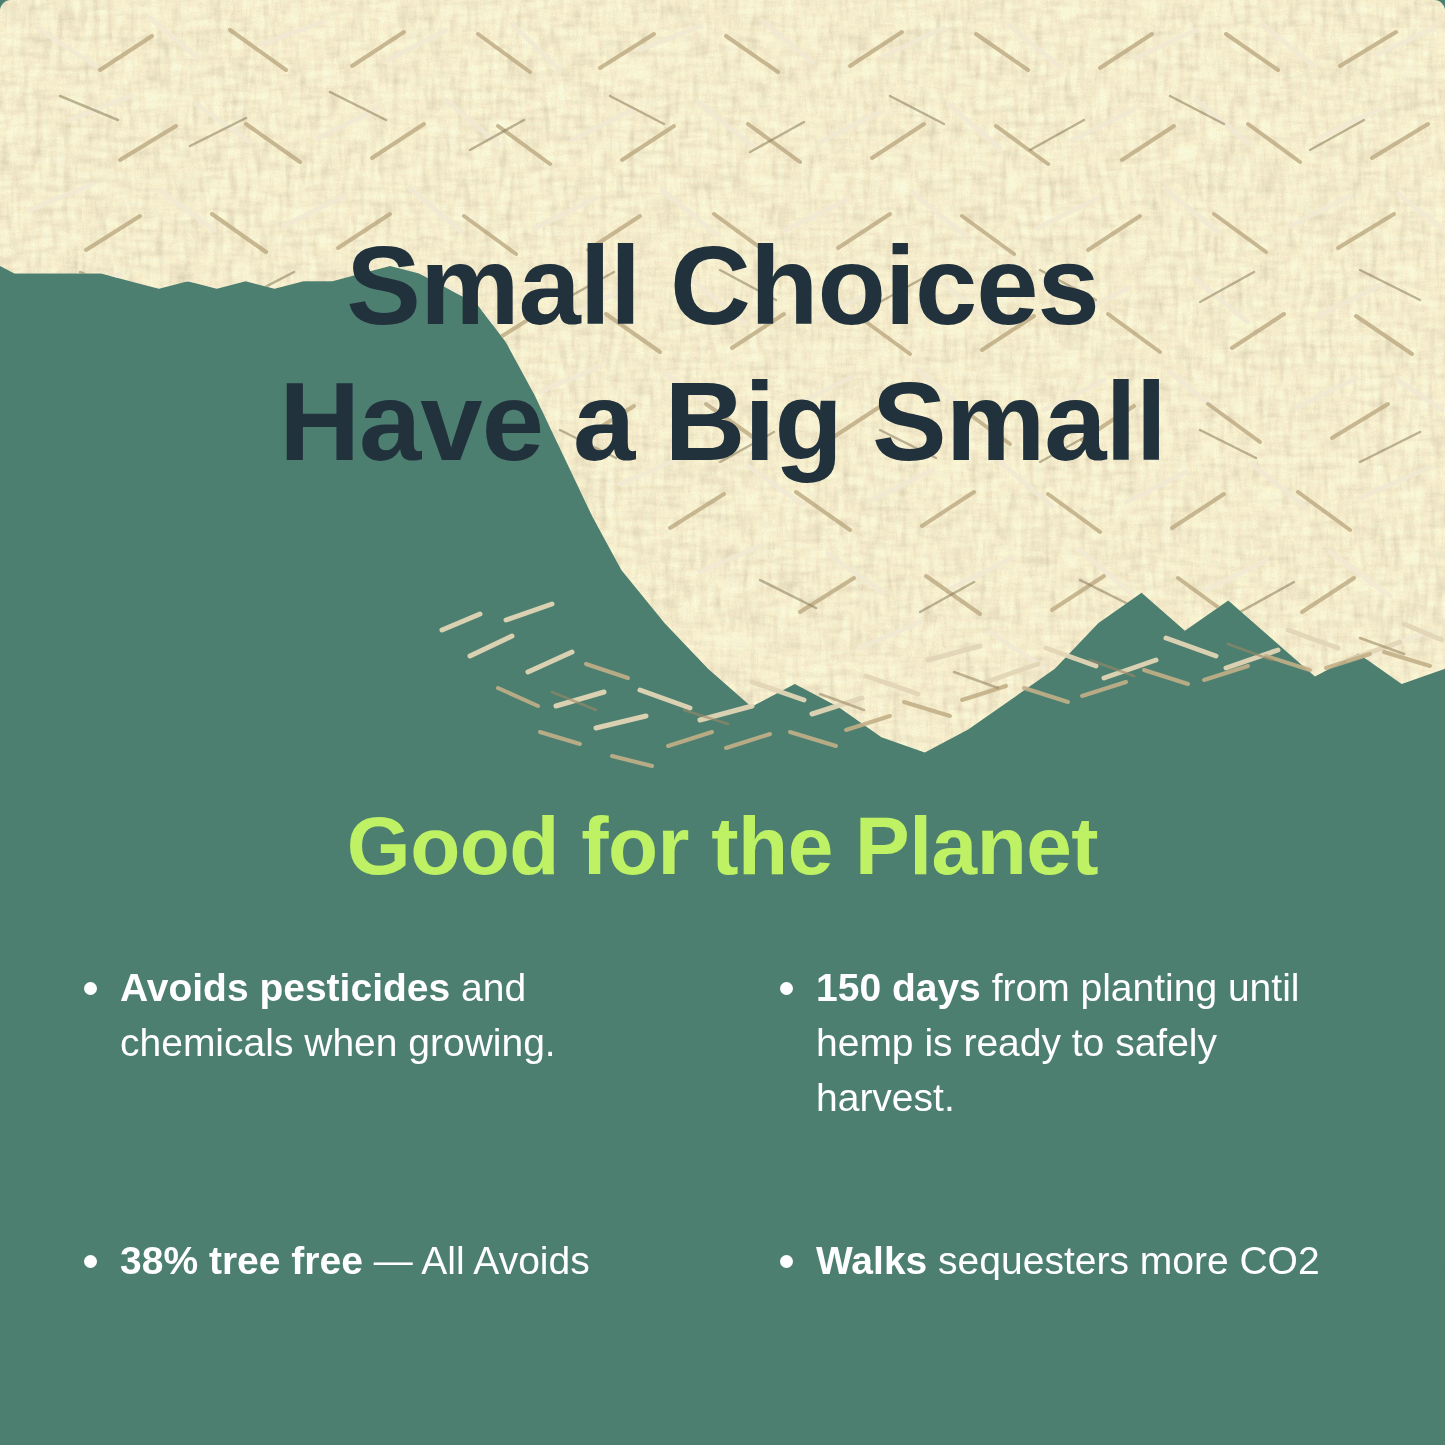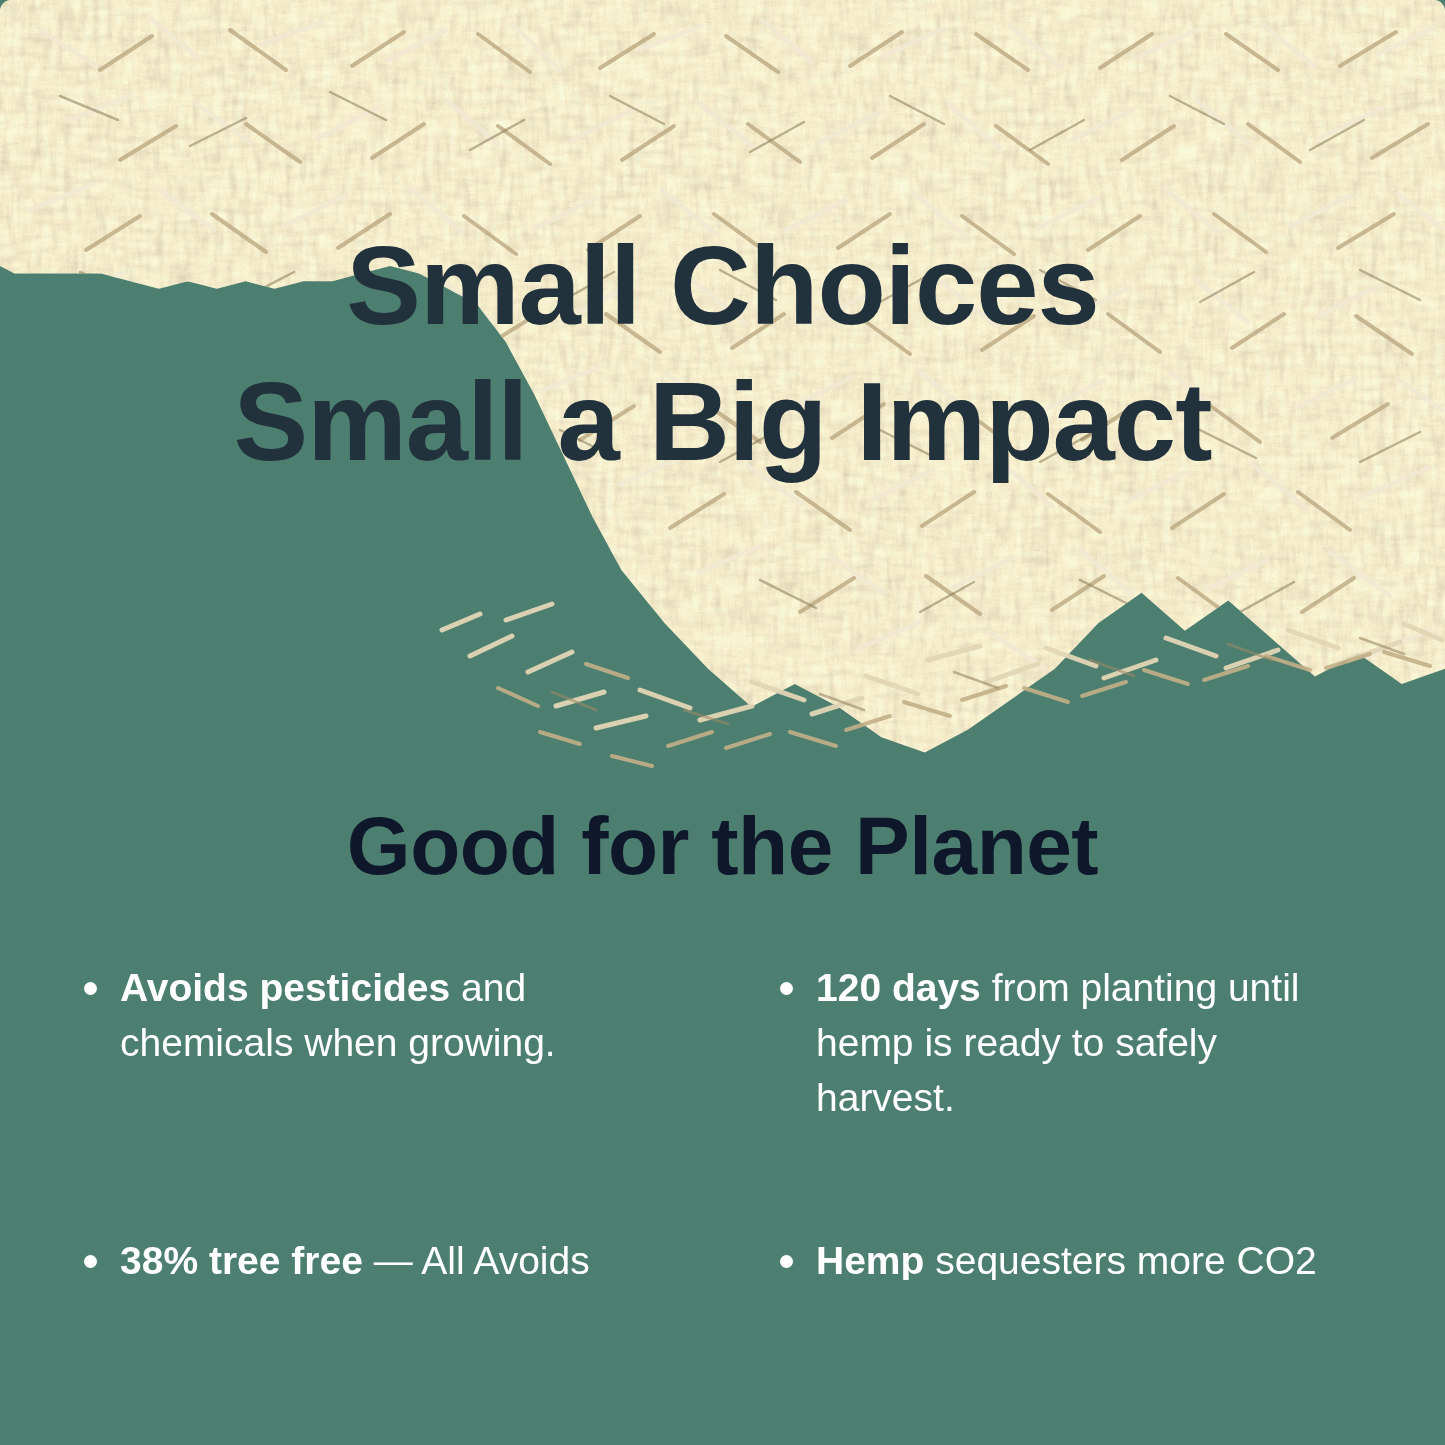--- a/index.html
+++ b/index.html
@@ -78,21 +78,21 @@
     z-index:5;
   }
   .headline .hl-line { display:block; white-space:nowrap; }
 
   
   .subhead {
     position:absolute;
     left:0; top:798px;
     width:1445px;
     text-align:center;
-    color:#0f172a;
+    color:#bef264;
     font-family:"Liberation Sans", sans-serif;
     font-weight:bold;
     font-size:82px;
     line-height:96px;
     letter-spacing:-0.5px;
     z-index:5;
   }
 
   
   .bullets {
@@ -384,42 +384,42 @@
           <line x1="1090" y1="100" x2="1134" y2="116"></line>
             <line x1="1228" y1="84" x2="1272" y2="100"></line>
           <line x1="1360" y1="78" x2="1404" y2="94"></line>
         </g>
       </g>
     </svg>
   </div>
 
   <h1 class="headline">
     <span class="hl-line">Small Choices</span>
-    <span class="hl-line">Small a Big Impact</span>
+    <span class="hl-line">Have a Big Small</span>
   </h1>
 
   <h2 class="subhead">Good for the Planet</h2>
 
   <div class="bullets">
 
     <div class="bullet">
       <span class="dot"></span>
       <span class="lead">Avoids pesticides</span><span class="rest"> and chemicals when growing.</span>
     </div>
 
     <div class="bullet">
       <span class="dot"></span>
-      <span class="lead">120 days</span><span class="rest"> from planting until hemp is ready to safely harvest.</span>
+      <span class="lead">150 days</span><span class="rest"> from planting until hemp is ready to safely harvest.</span>
     </div>
 
     <div class="bullet">
       <span class="dot"></span>
       <span class="lead">38% tree free</span><span class="rest"> — All Avoids combats deforestation.</span>
     </div>
 
     <div class="bullet">
       <span class="dot"></span>
-      <span class="lead">Hemp</span><span class="rest"> sequesters more CO2 per acre than trees or other crops.</span>
+      <span class="lead">Walks</span><span class="rest"> sequesters more CO2 per acre than trees or other crops.</span>
     </div>
 
   </div>
 
 </div>
 
 </body></html>

